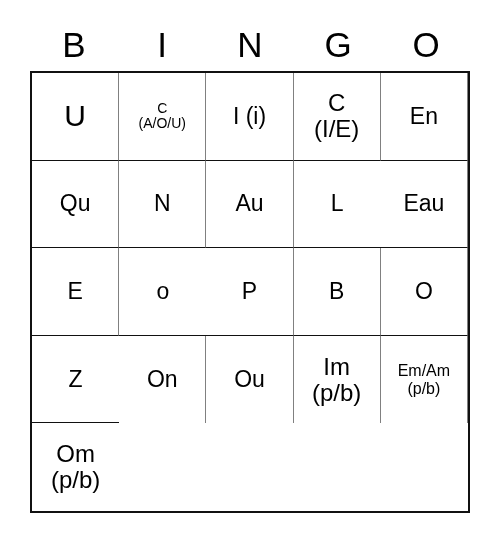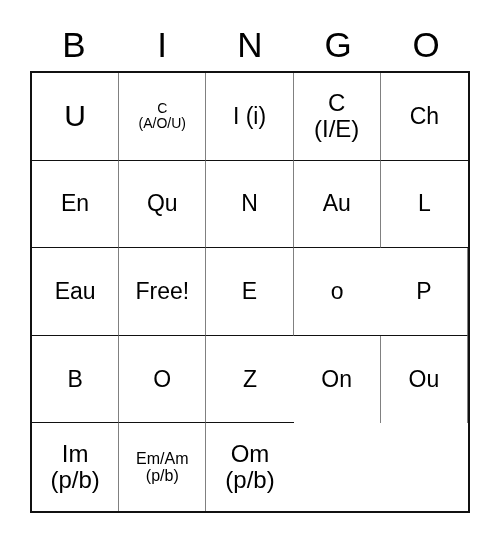--- a/index.html
+++ b/index.html
@@ -114,43 +114,37 @@
         <span class="cell-text fs-xs">C
 (A/O/U)</span>
       </div>
       <div class="bingo-cell">
         <span class="cell-text fs-lg">I (i)</span>
       </div>
       <div class="bingo-cell">
         <span class="cell-text fs-md">C
 (I/E)</span>
       </div>
-      <div class="bingo-cell col-last">
-        <span class="cell-text fs-lg">Ch</span>
-      </div>
       <div class="bingo-cell">
         <span class="cell-text fs-lg">En</span>
       </div>
       <div class="bingo-cell">
         <span class="cell-text fs-lg">Qu</span>
       </div>
       <div class="bingo-cell">
         <span class="cell-text fs-lg">N</span>
       </div>
       <div class="bingo-cell">
         <span class="cell-text fs-lg">Au</span>
       </div>
       <div class="bingo-cell col-last">
         <span class="cell-text fs-lg">L</span>
       </div>
       <div class="bingo-cell">
         <span class="cell-text fs-lg">Eau</span>
-      </div>
-      <div class="bingo-cell">
-        <span class="cell-text fs-lg">Free!</span>
       </div>
       <div class="bingo-cell">
         <span class="cell-text fs-lg">E</span>
       </div>
       <div class="bingo-cell col-last">
         <span class="cell-text fs-lg">o</span>
       </div>
       <div class="bingo-cell">
         <span class="cell-text fs-lg">P</span>
       </div>

